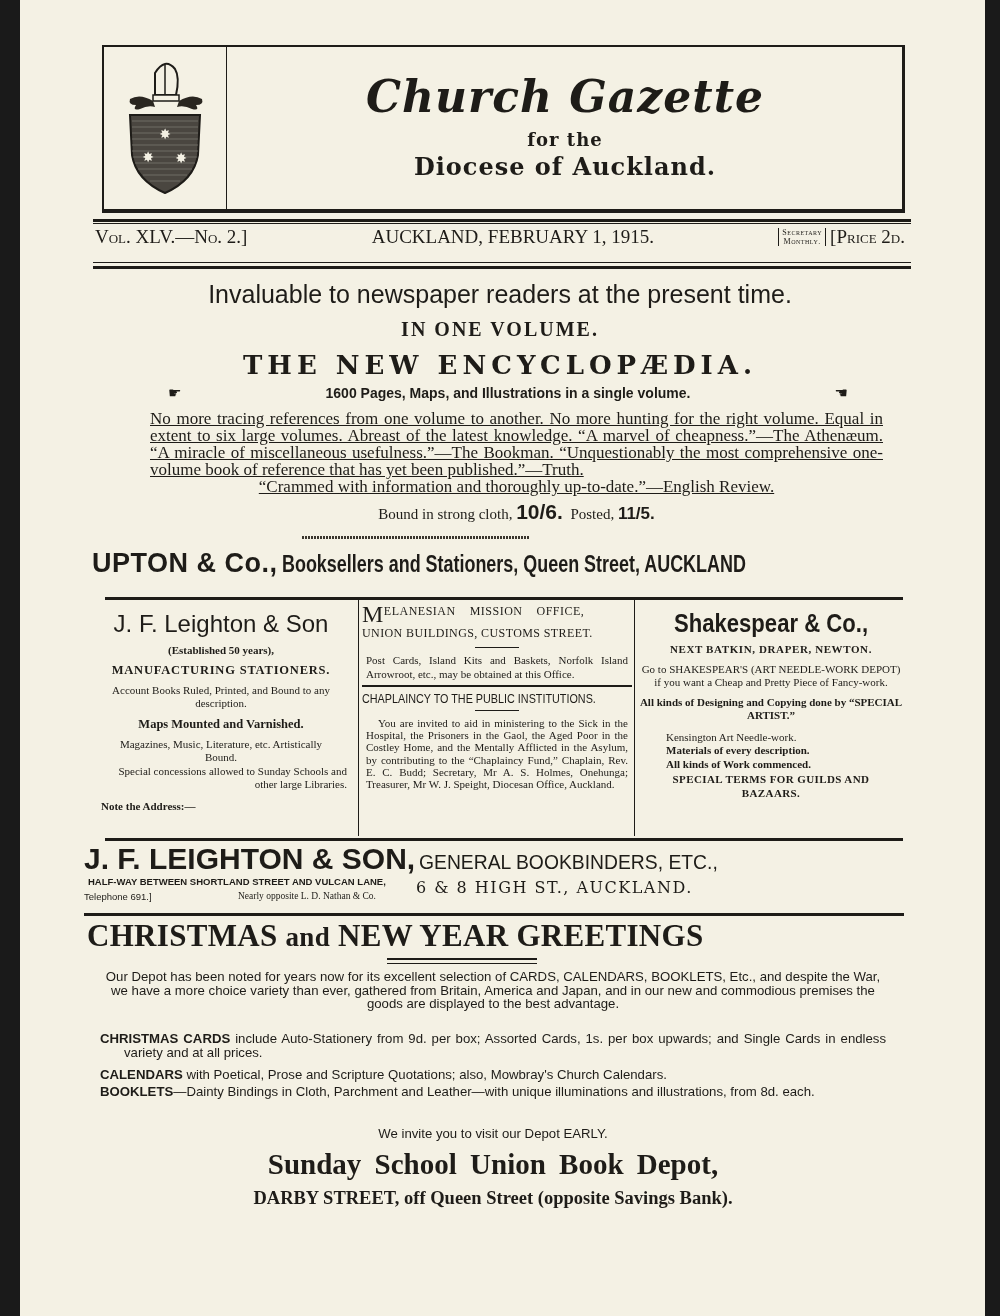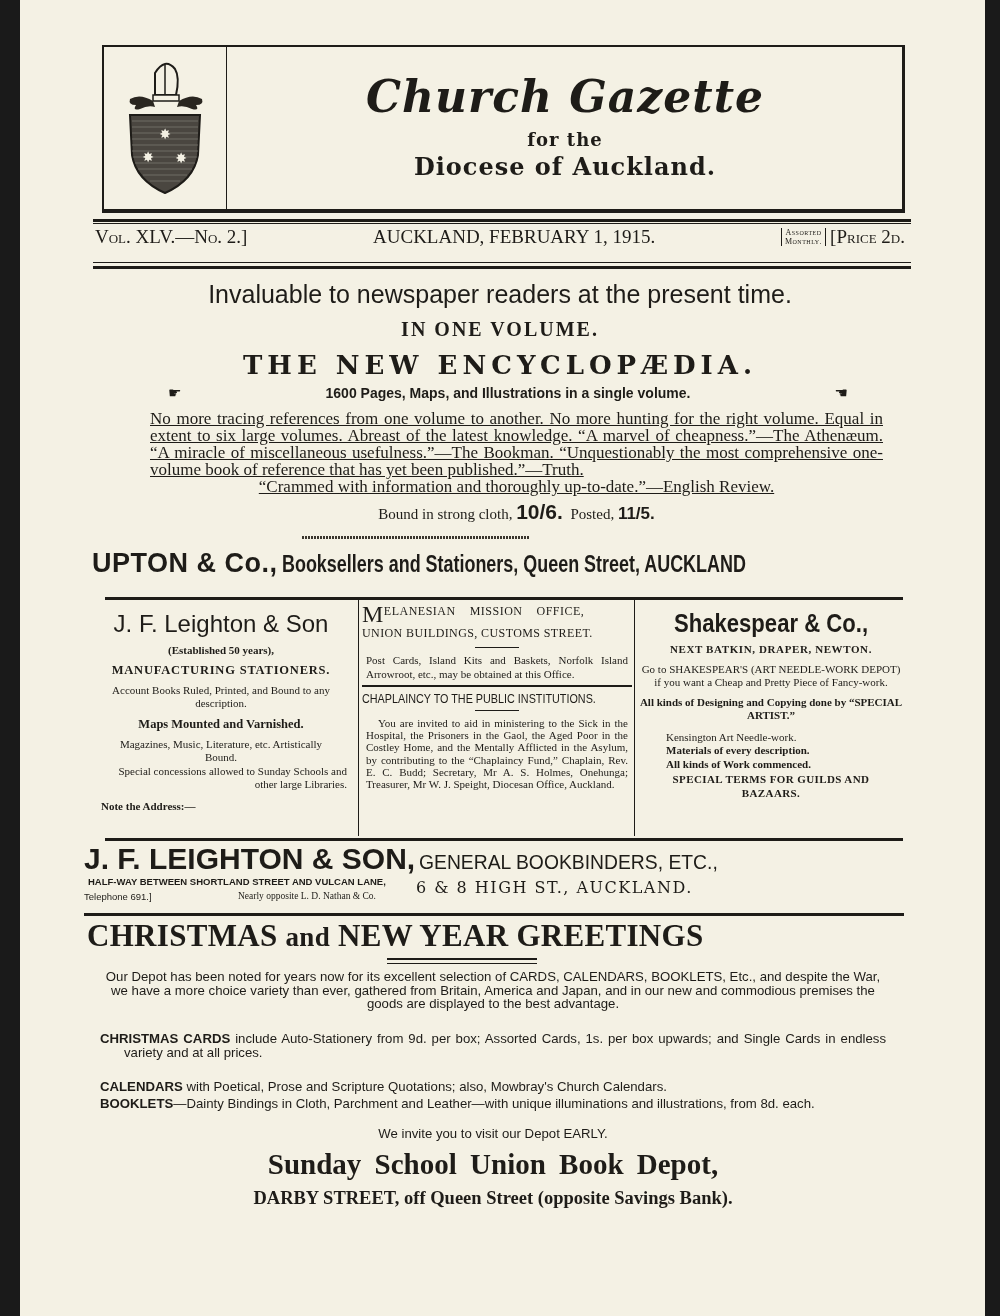--- a/index.html
+++ b/index.html
@@ -82,21 +82,21 @@
     </div>
   </div>
 
   <div class="abs rule-thick" style="left:73px;top:219px;width:818px;"></div>
   <div class="abs rule-thin" style="left:73px;top:223px;width:818px;"></div>
   <div class="abs vol-line">
     <span class="sc">Vol. XLV.—No. 2.]</span>
     <span>AUCKLAND, FEBRUARY 1, 1915.</span>
     <span style="display:flex;align-items:center;gap:4px;">
       <span class="pub sc">
-        <span>Assorted</span><br>
+        <span>Secretary</span><br>
         <span>Monthly.</span>
       </span>
       <span class="sc">[Price 2d.</span>
     </span>
   </div>
   <div class="abs rule-thin" style="left:73px;top:262px;width:818px;"></div>
   <div class="abs rule-thick" style="left:73px;top:266px;width:818px;"></div>
 
   <div class="abs center sans" style="left:80px;top:280px;width:800px;font-size:25px;">Invaluable to newspaper readers at the present time.</div>
   <div class="abs center" style="left:80px;top:318px;width:800px;font-size:20px;font-weight:bold;letter-spacing:2px;">IN ONE VOLUME.</div>
@@ -170,20 +170,20 @@
 
   <div class="abs" style="left:67px;top:918px;width:810px;font-size:31px;font-weight:bold;white-space:nowrap;letter-spacing:0.3px;">
     <span>CHRISTMAS</span>
     <span style="font-size:27px;">and</span>
     <span>NEW YEAR GREETINGS</span>
   </div>
   <div class="abs" style="left:367px;top:958px;width:150px;height:2px;background:#1e1c18;"></div>
   <div class="abs" style="left:367px;top:963px;width:150px;height:1px;background:#1e1c18;"></div>
   <div class="abs sans center" style="left:80px;top:970px;width:786px;font-size:13.2px;line-height:13.5px;">Our Depot has been noted for years now for its excellent selection of CARDS, CALENDARS, BOOKLETS, Etc., and despite the War, we have a more choice variety than ever, gathered from Britain, America and Japan, and in our new and commodious premises the goods are displayed to the best advantage.</div>
   <div class="abs sans" style="left:80px;top:1032px;width:786px;font-size:13.2px;line-height:13.5px;">
-    <div style="padding-left:24px;text-indent:-24px;margin-bottom:21px;text-align:justify;"><b>CHRISTMAS CARDS</b><span> include Auto-Stationery from 9d. per box; Assorted Cards, 1s. per box upwards; and Single Cards in endless variety and at all prices.</span></div>
+    <div style="padding-left:24px;text-indent:-24px;margin-bottom:9px;text-align:justify;"><b>CHRISTMAS CARDS</b><span> include Auto-Stationery from 9d. per box; Assorted Cards, 1s. per box upwards; and Single Cards in endless variety and at all prices.</span></div>
     <div style="padding-left:24px;text-indent:-24px;margin-bottom:3px;text-align:justify;"><b>CALENDARS</b><span> with Poetical, Prose and Scripture Quotations; also, Mowbray's Church Calendars.</span></div>
     <div style="padding-left:24px;text-indent:-24px;text-align:justify;"><b>BOOKLETS</b><span>—Dainty Bindings in Cloth, Parchment and Leather—with unique illuminations and illustrations, from 8d. each.</span></div>
   </div>
   <div class="abs sans center" style="left:80px;top:1126px;width:786px;font-size:13.2px;">We invite you to visit our Depot EARLY.</div>
   <div class="abs center" style="left:80px;top:1148px;width:786px;font-size:29px;font-weight:bold;word-spacing:6px;">Sunday School Union Book Depot,</div>
   <div class="abs center" style="left:80px;top:1188px;width:786px;font-size:18.5px;font-weight:bold;white-space:nowrap;">DARBY STREET, off Queen Street (opposite Savings Bank).</div>
 </div>
 
 </body></html>

